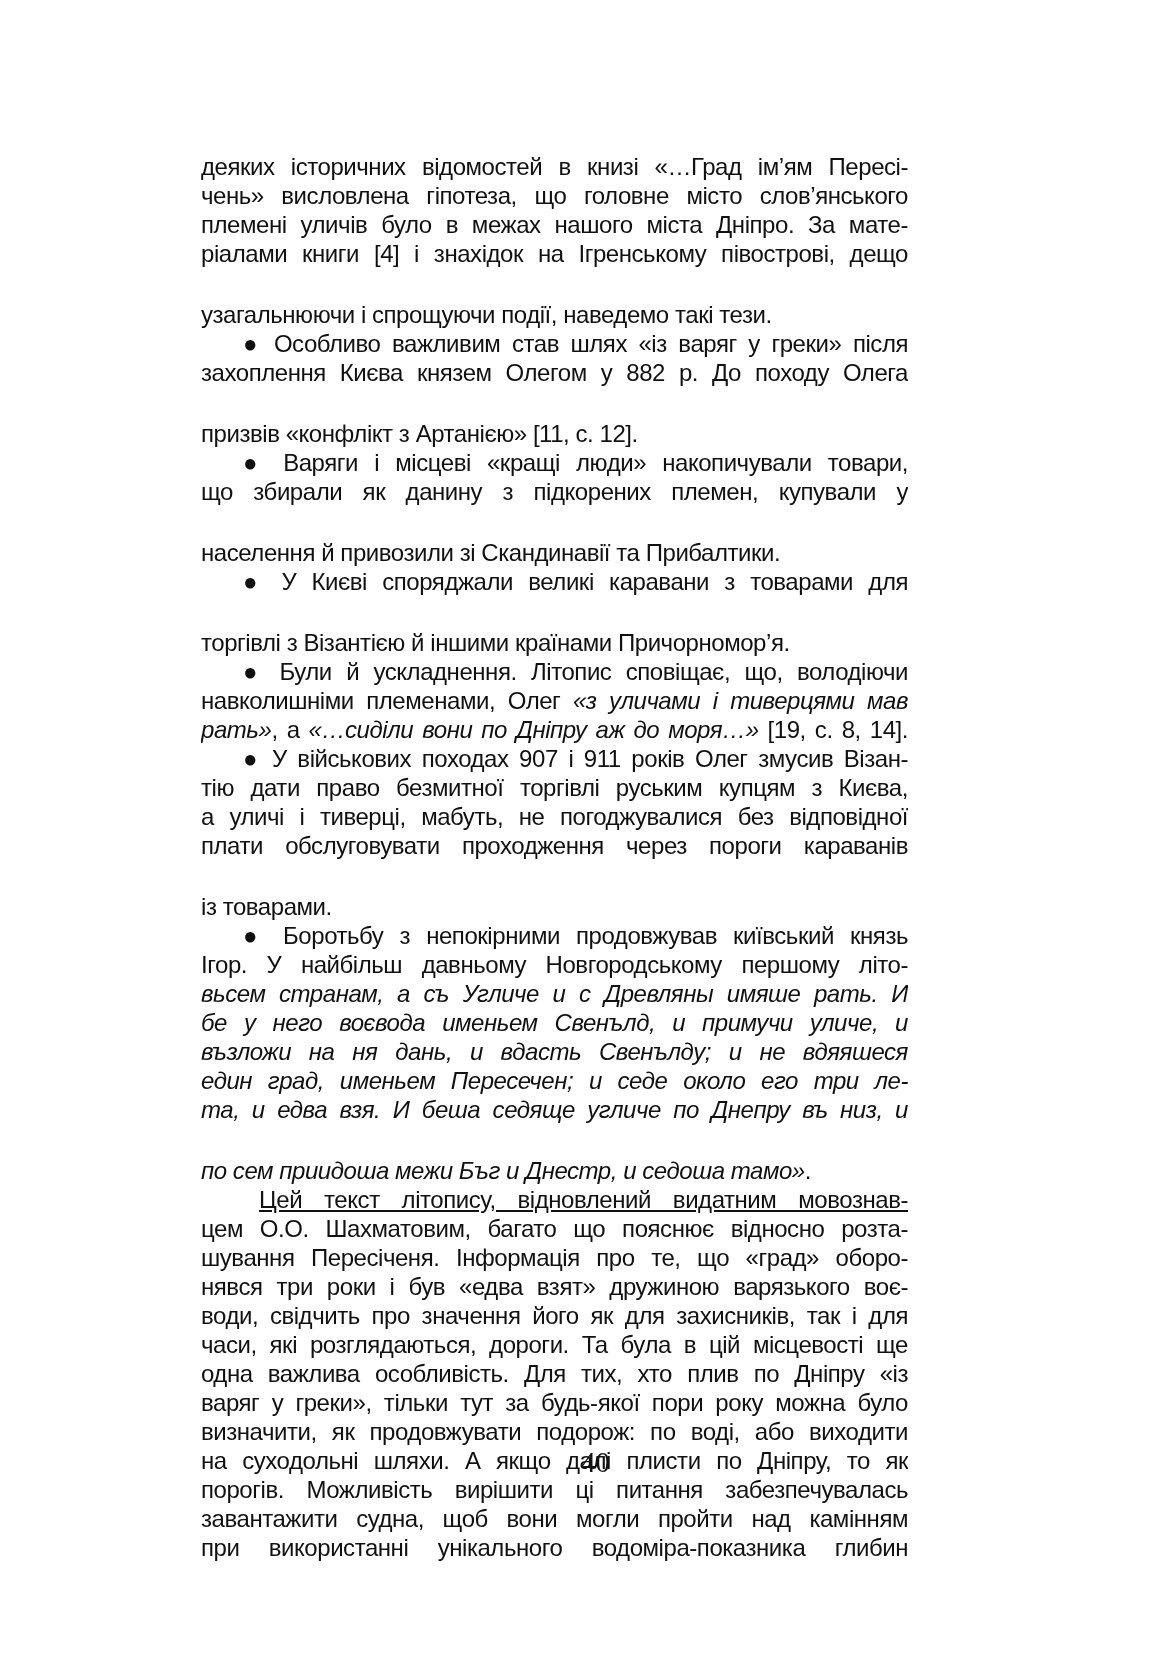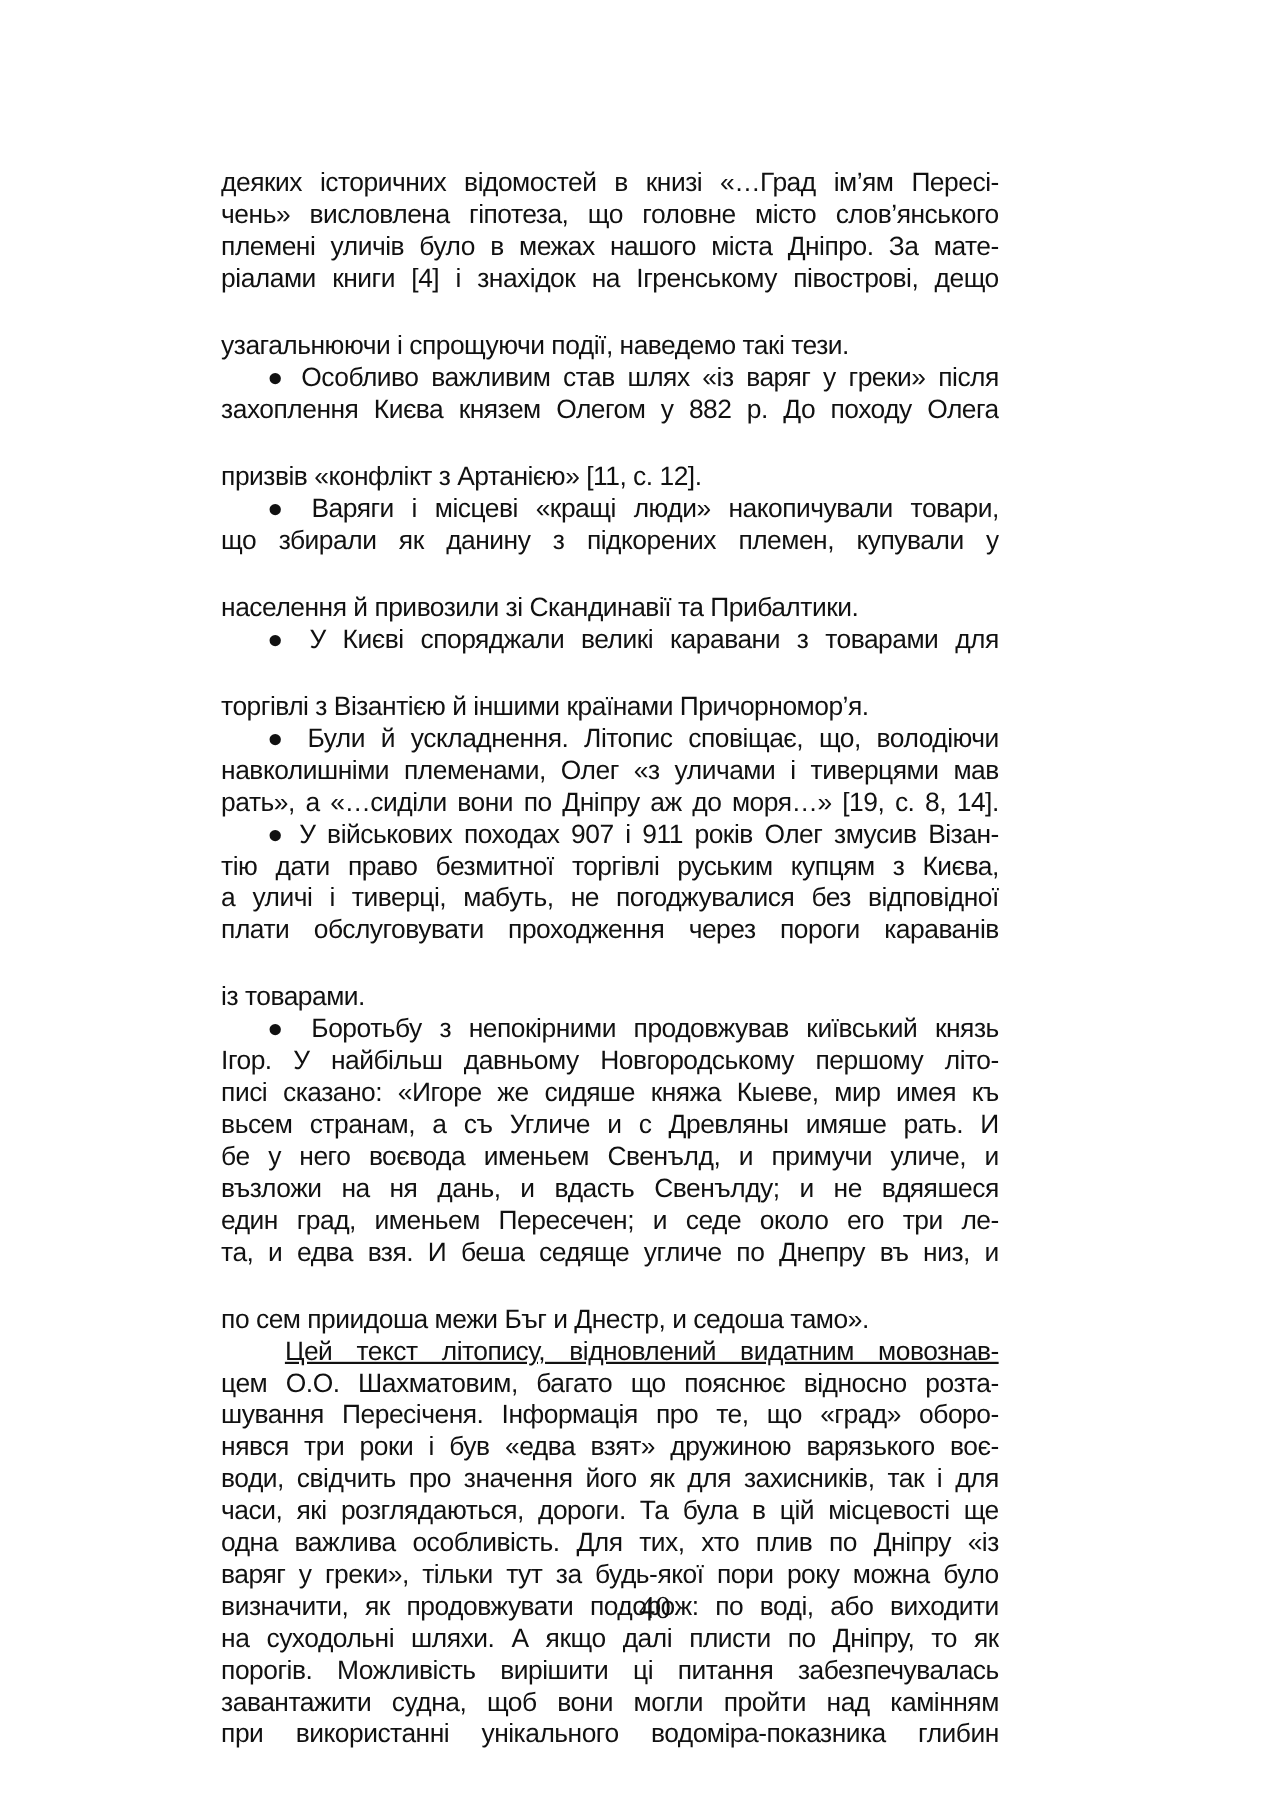--- a/index.html
+++ b/index.html
@@ -19,21 +19,21 @@
       line-height: 29px;
       white-space: nowrap;
       text-align: justify;
       text-align-last: justify;
       overflow: hidden;
     }
     .line.last { text-align-last: left; margin-top: 32px; }
     .line.indent-bullet { padding-left: 42px; }
     .line.indent-para { padding-left: 58px; text-decoration: underline; }
     .line .seg { }
-    .line .it { }
+    .line .it { font-style: italic; }
     .page-number {
       position: absolute;
       left: 0; width: 1170px;
       top: 1446px;
       text-align: center;
       font-family: Liberation Serif, serif;
       font-size: 29px;
       color: #111111;
       padding-left: 21px;
       box-sizing: border-box;
@@ -59,21 +59,20 @@
     <div class="line indent-bullet"><span class="seg">● Були й ускладнення. Літопис сповіщає, що, володіючи</span></div>
     <div class="line"><span class="seg">навколишніми племенами, Олег </span><span class="seg it">«з уличами і тиверцями мав</span></div>
     <div class="line"><span class="seg it">рать»</span><span class="seg">, а </span><span class="seg it">«…сиділи вони по Дніпру аж до моря…»</span><span class="seg"> [19, с. 8, 14].</span></div>
     <div class="line indent-bullet"><span class="seg">● У військових походах 907 і 911 років Олег змусив Візан-</span></div>
     <div class="line"><span class="seg">тію дати право безмитної торгівлі руським купцям з Києва,</span></div>
     <div class="line"><span class="seg">а уличі і тиверці, мабуть, не погоджувалися без відповідної</span></div>
     <div class="line"><span class="seg">плати обслуговувати проходження через пороги караванів</span></div>
     <div class="line last"><span class="seg">із товарами.</span></div>
     <div class="line indent-bullet"><span class="seg">● Боротьбу з непокірними продовжував київський князь</span></div>
     <div class="line"><span class="seg">Ігор. У найбільш давньому Новгородському першому літо-</span></div>
-    <div class="line"><span class="seg">писі сказано: </span><span class="seg it">«Игоре же сидяше княжа Кыеве, мир имея къ</span></div>
     <div class="line"><span class="seg it">вьсем странам, а съ Угличе и с Древляны имяше рать. И</span></div>
     <div class="line"><span class="seg it">бе у него воєвода именьем Свенълд, и примучи уличе, и</span></div>
     <div class="line"><span class="seg it">възложи на ня дань, и вдасть Свенълду; и не вдяяшеся</span></div>
     <div class="line"><span class="seg it">един град, именьем Пересечен; и седе около его три ле-</span></div>
     <div class="line"><span class="seg it">та, и едва взя. И беша седяще угличе по Днепру въ низ, и</span></div>
     <div class="line last"><span class="seg it">по сем приидоша межи Бъг и Днестр, и седоша тамо»</span><span class="seg">.</span></div>
     <div class="line indent-para"><span class="seg">Цей текст літопису, відновлений видатним мовознав-</span></div>
     <div class="line"><span class="seg">цем О.О. Шахматовим, багато що пояснює відносно розта-</span></div>
     <div class="line"><span class="seg">шування Пересіченя. Інформація про те, що «град» оборо-</span></div>
     <div class="line"><span class="seg">нявся три роки і був «едва взят» дружиною варязького воє-</span></div>

